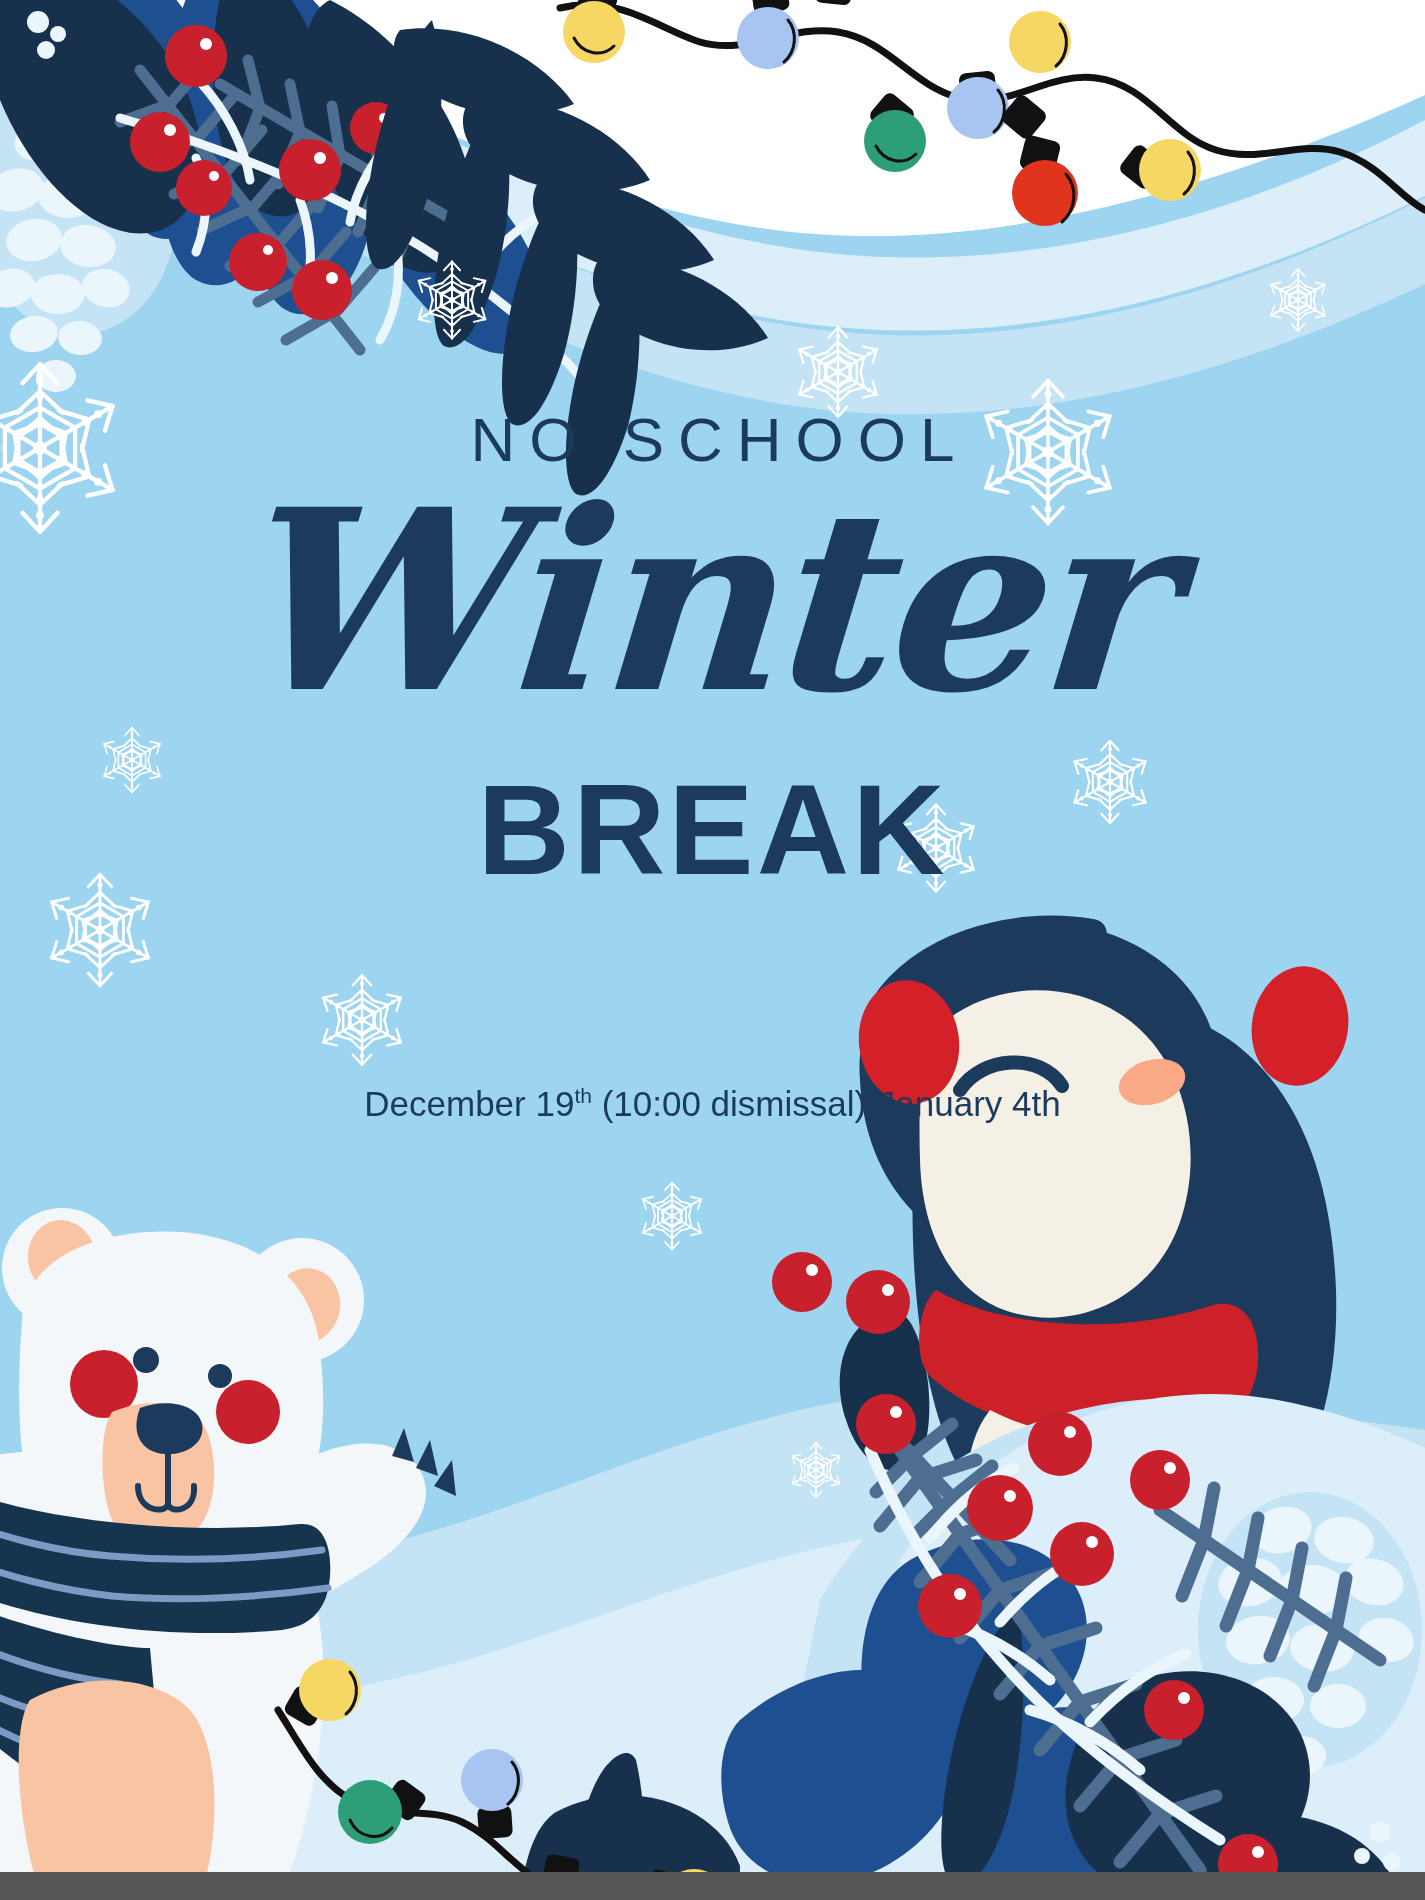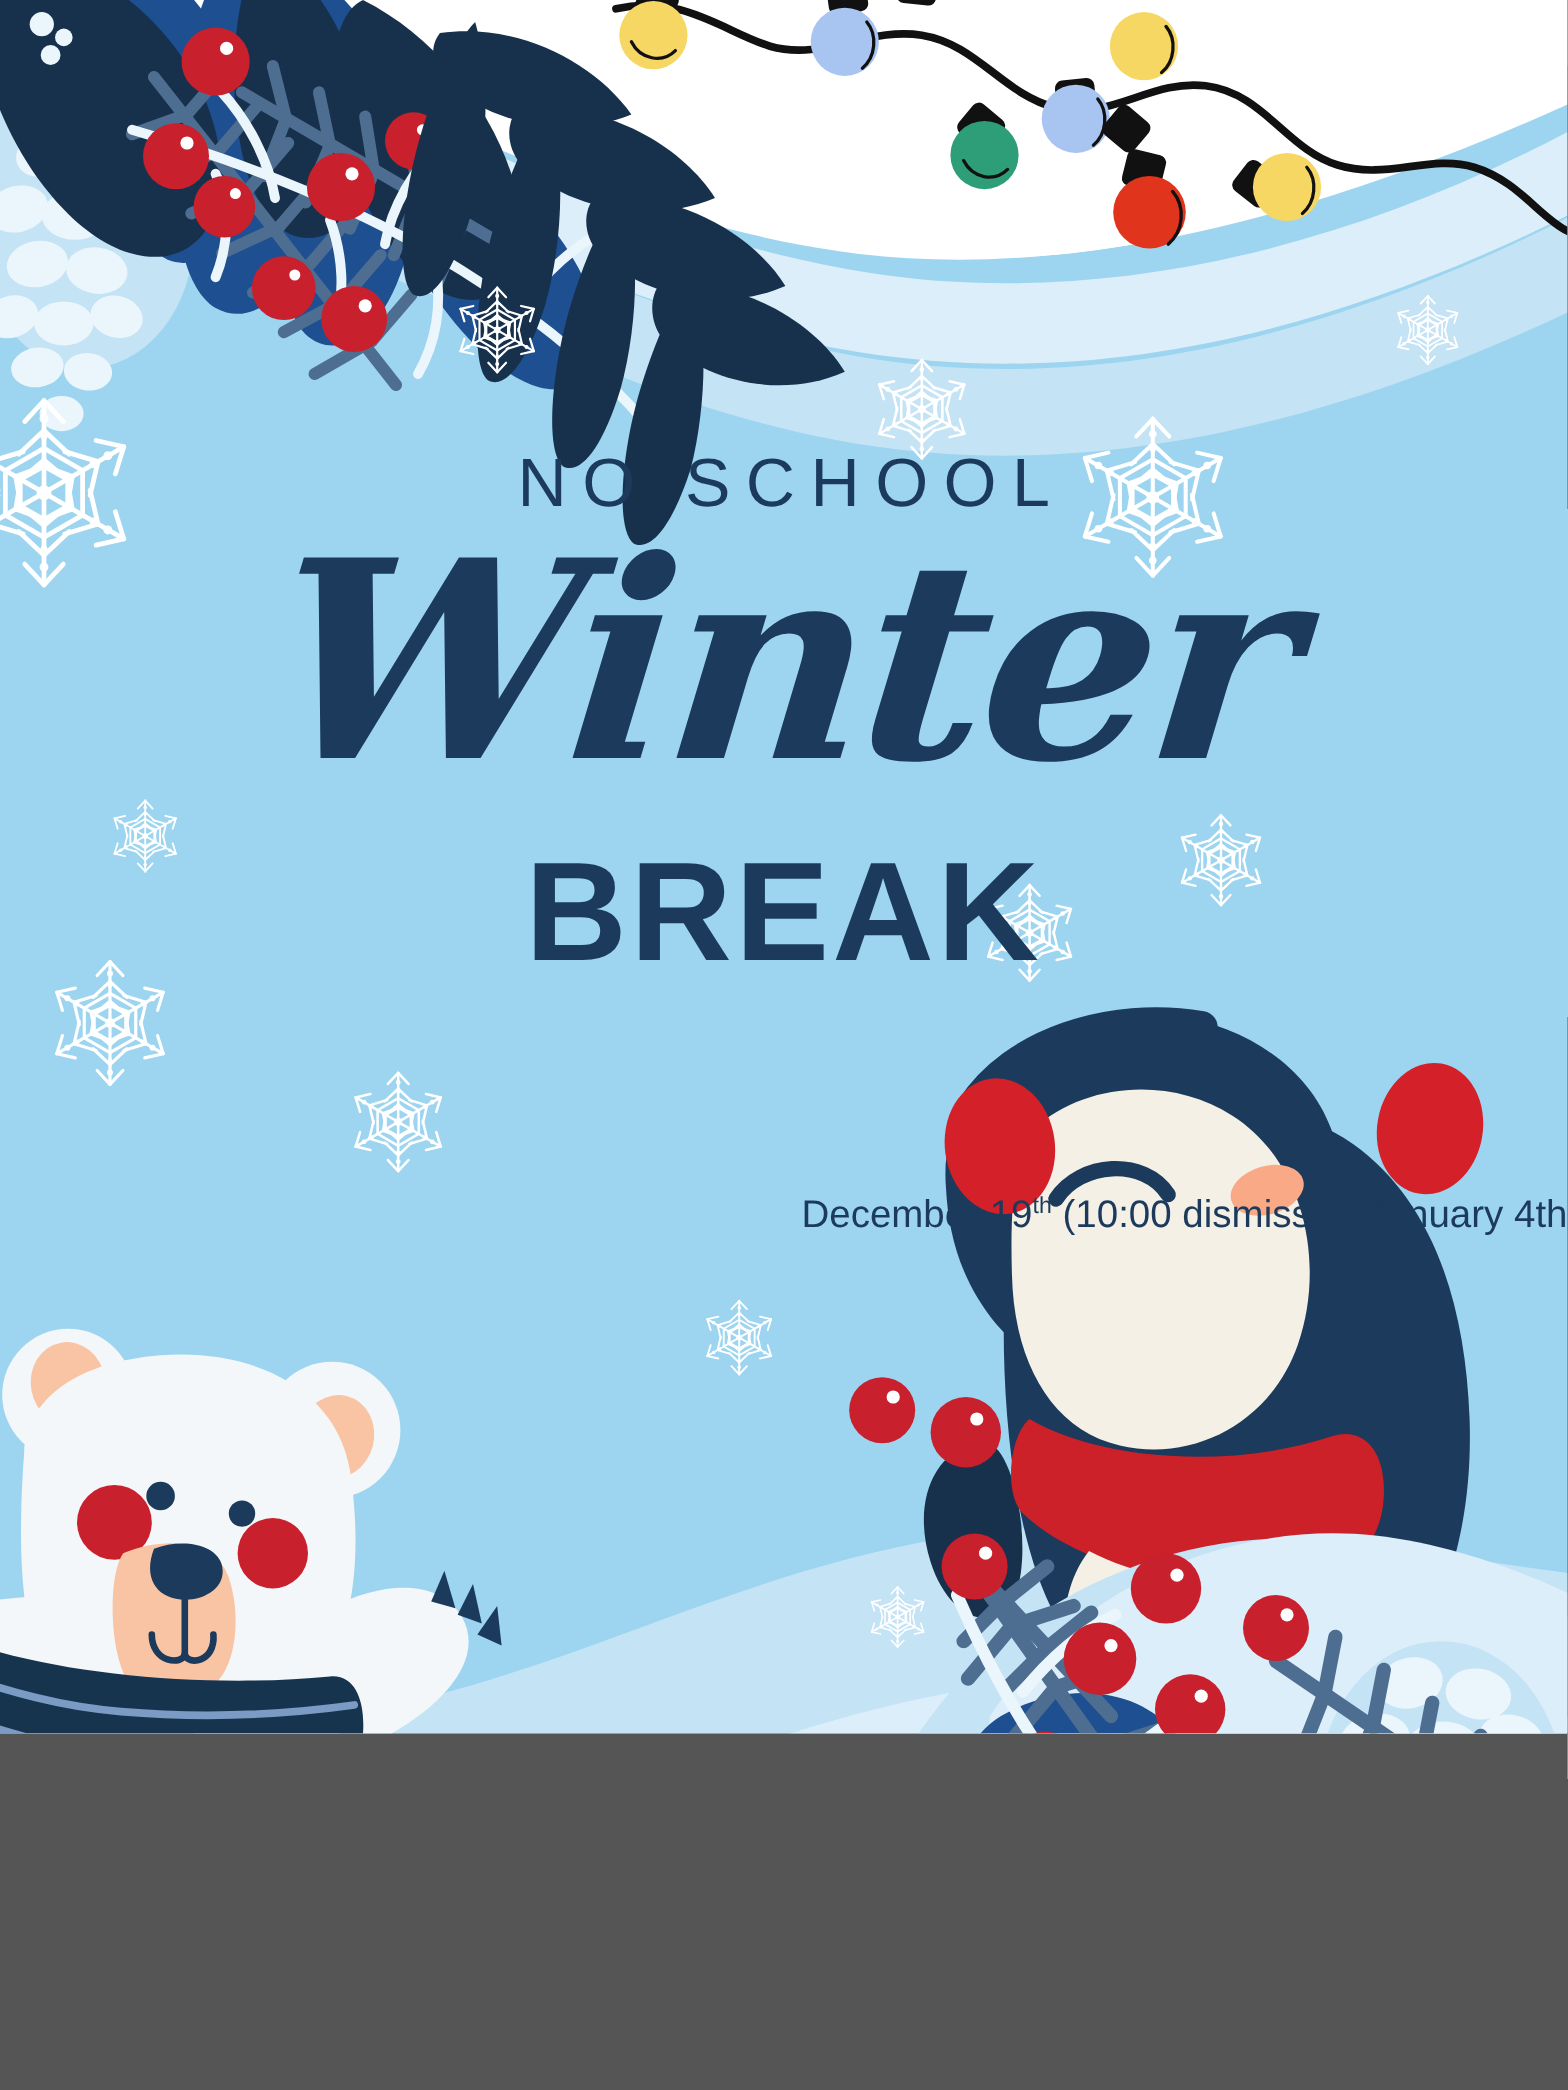--- a/index.html
+++ b/index.html
@@ -2,21 +2,21 @@
 <html><head>
 <meta charset="utf-8">
 <style>
   * { margin:0; padding:0; box-sizing:border-box; }
   html,body { background:#555; }
   body { font-family:"Liberation Sans", sans-serif; }
 
   #poster {
     position:relative;
     width:1425px;
-    height:1576px;
+    height:1872px;
     overflow:hidden;
     background:#9DD5F0;
   }
 
   #poster svg.layer {
     position:absolute;
     top:0; left:0;
     width:1425px;
     height:1900px;
     display:block;
@@ -62,21 +62,20 @@
     font-family:"Liberation Sans", sans-serif;
   }
 
   #date-lines {
     top:1082px;
     color:#1B3A5C;
     font-size:35px;
     line-height:1.28;
     font-weight:400;
     font-family:"Liberation Sans", sans-serif;
-    text-align:right;
   }
   #date-lines .dline { display:block; }
   #date-lines sup { font-size:0.6em; vertical-align:super; }
 </style>
 </head>
 <body>
 
 <div id="poster">
 
   <svg class="layer" viewBox="0 0 1425 1900" style="z-index:1">

